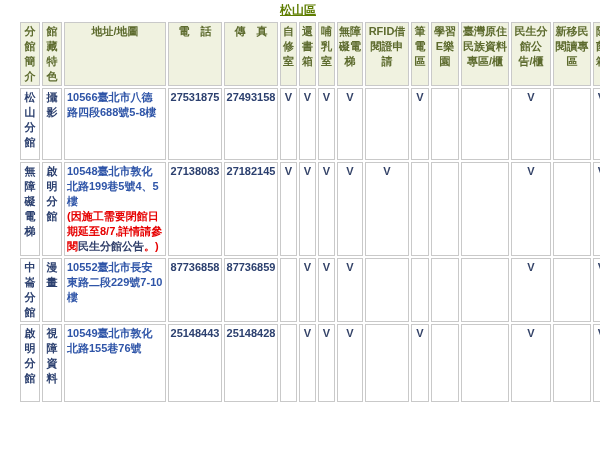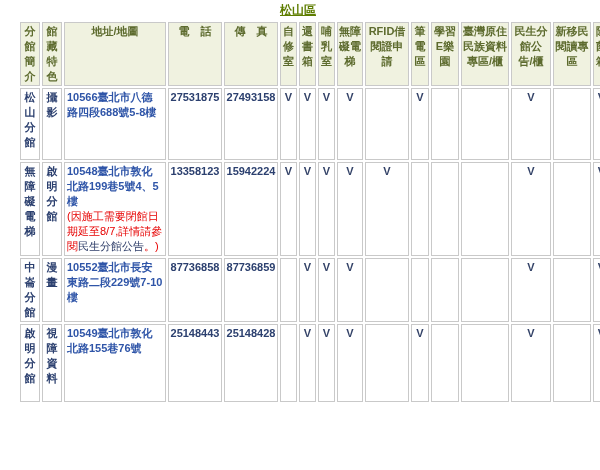--- a/index.html
+++ b/index.html
@@ -11,21 +11,21 @@
     width:594px; margin:0 0 0 18px; font-size:11px; }
   th, td { border:1px solid #c9c9c9; box-sizing:border-box; padding:1px;
     vertical-align:top; line-height:15px; word-break:break-all; background:#ffffff; }
   thead th { background:#f0f2e0; color:#5d6b2e; font-weight:bold; text-align:center; }
 
   td.c-branch, td.c-feature { text-align:center; }
   td.c-branch a { color:#2c406f; font-weight:bold; text-decoration:none; cursor:pointer; }
   td.c-feature { color:#2c406f; font-weight:bold; }
   td.c-address { text-align:left; padding:1px 2px; }
   td.c-address a.addr { color:#2f55a8; font-weight:bold; text-decoration:none; cursor:pointer; }
-  .note { display:block; color:#e60000; font-weight:normal; }
+  .note { display:block; color:#e60000; font-weight:bold; }
   .note a { color:#31406b; text-decoration:none; cursor:pointer; }
   td.c-phone, td.c-fax { text-align:center; color:#2c406f; font-weight:bold; }
   td.c-mark { text-align:center; color:#344368; font-weight:bold; }
 </style>
 </head>
 <body>
 
 <div class="title-row">
   <a>松山區</a>
 </div>
@@ -85,22 +85,22 @@
         <td class="c-mark"></td>
         <td class="c-mark"></td>
         <td class="c-mark">V</td>
         <td class="c-mark"></td>
         <td class="c-mark">V</td>
       </tr>
       <tr style="height: 92px;">
         <td class="c-branch"><a>無障礙電梯</a></td>
         <td class="c-feature">啟明分館</td>
         <td class="c-address"><a class="addr">10548臺北市敦化北路199巷5號4、5樓</a><span class="note"><span>(因施工需要閉館日期延至8/7,詳情請參閱</span><a>民生分館公告</a><span>。)</span></span></td>
-        <td class="c-phone">13358123</td>
-        <td class="c-fax">15942224</td>
+        <td class="c-phone">27138083</td>
+        <td class="c-fax">27182145</td>
         <td class="c-mark">V</td>
         <td class="c-mark">V</td>
         <td class="c-mark">V</td>
         <td class="c-mark">V</td>
         <td class="c-mark">V</td>
         <td class="c-mark"></td>
         <td class="c-mark"></td>
         <td class="c-mark"></td>
         <td class="c-mark">V</td>
         <td class="c-mark"></td>

